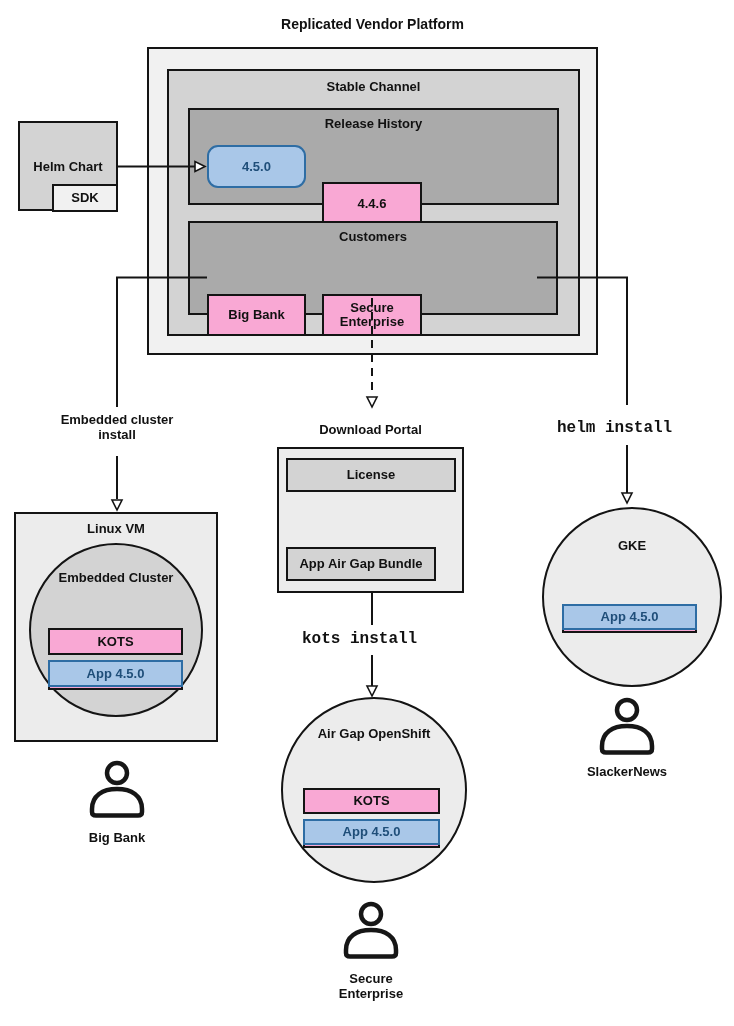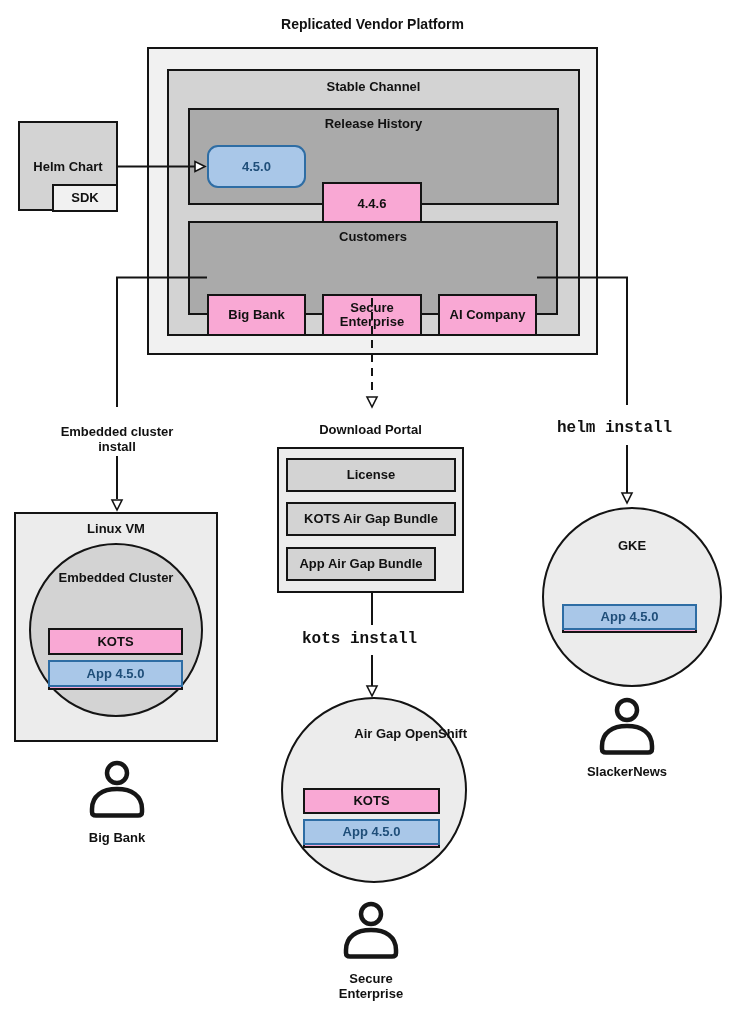--- a/index.html
+++ b/index.html
@@ -42,52 +42,50 @@
 
   <div class="abs box fill-dark" style="left:188px;top:108px;width:371px;height:97px;"></div>
   <div class="abs lbl" style="left:188px;top:116px;width:371px;">Release History</div>
   <div class="abs box fill-hl node hl-text" style="left:207px;top:145px;width:99px;height:43px;border-radius:11px;">4.5.0</div>
   <div class="abs box fill-white node" style="left:322px;top:145px;width:100px;height:43px;">4.4.6</div>
 
   <div class="abs box fill-dark" style="left:188px;top:221px;width:370px;height:94px;"></div>
   <div class="abs lbl" style="left:188px;top:229px;width:370px;">Customers</div>
   <div class="abs box fill-white node" style="left:207px;top:257px;width:99px;height:42px;">Big Bank</div>
   <div class="abs box fill-white node" style="left:322px;top:257px;width:100px;height:42px;padding:0 6px;">Secure Enterprise</div>
-  <div class="abs box fill-white node" style="left:438px;top:257px;width:99px;height:42px;">AI Company</div>
 
   <div class="abs box fill-mid" style="left:18px;top:121px;width:100px;height:90px;"></div>
   <div class="abs lbl" style="left:18px;top:159px;width:100px;">Helm Chart</div>
   <div class="abs box fill-outer node" style="left:52px;top:184px;width:66px;height:28px;">SDK</div>
 
-  <div class="abs lbl" style="left:47px;top:412px;width:140px;margin-top:12px;">Embedded cluster install</div>
+  <div class="abs lbl" style="left:47px;top:412px;width:140px;">Embedded cluster install</div>
 
   <div class="abs box fill-panel" style="left:14px;top:512px;width:204px;height:230px;"></div>
   <div class="abs lbl" style="left:14px;top:521px;width:204px;">Linux VM</div>
   <div class="abs box fill-mid circle" style="left:29px;top:543px;width:174px;height:174px;"></div>
   <div class="abs lbl" style="left:29px;top:570px;width:174px;">Embedded Cluster</div>
   <div class="abs box fill-white node" style="left:48px;top:591px;width:135px;height:27px;">KOTS</div>
   <div class="abs box fill-white node" style="left:48px;top:627px;width:135px;height:26px;">SDK</div>
   <div class="abs box fill-hl node hl-text" style="left:48px;top:660px;width:135px;height:27px;">App 4.5.0</div>
 
   <svg class="abs" style="left:89px;top:760px;" width="56" height="58" viewBox="0 0 56 58">
     <circle cx="28" cy="13" r="10" fill="none" stroke="#161616" stroke-width="4.5"></circle>
     <path d="M3 49 C3 35.5 13.5 29 28 29 C42.5 29 53 35.5 53 49 L53 52 C53 54.5 51.5 55.5 49 55.5 L7 55.5 C4.5 55.5 3 54.5 3 52 Z" fill="none" stroke="#161616" stroke-width="4.5" stroke-linejoin="round"></path>
   </svg>
   <div class="abs lbl" style="left:57px;top:830px;width:120px;">Big Bank</div>
 
   <div class="abs lbl" style="left:277px;top:422px;width:187px;">Download Portal</div>
   <div class="abs box fill-panel" style="left:277px;top:447px;width:187px;height:146px;"></div>
   <div class="abs box fill-mid node" style="left:286px;top:458px;width:170px;height:34px;">License</div>
-  <div class="abs box fill-mid node" style="left:286px;top:502px;width:170px;height:34px;">KOTS Air Gap Bundle</div>
   <div class="abs box fill-mid node" style="left:286px;top:547px;width:150px;height:34px;">App Air Gap Bundle</div>
 
   <div class="abs mono" style="left:302px;top:630px;width:140px;">kots install</div>
 
   <div class="abs box fill-panel circle" style="left:281px;top:697px;width:186px;height:186px;"></div>
-  <div class="abs lbl" style="left:281px;top:726px;width:186px;text-align:right;">Air Gap OpenShift</div>
+  <div class="abs lbl" style="left:281px;top:726px;width:186px;">Air Gap OpenShift</div>
   <div class="abs box fill-white node" style="left:303px;top:751px;width:137px;height:26px;">KOTS</div>
   <div class="abs box fill-white node" style="left:303px;top:784px;width:137px;height:27px;">SDK</div>
   <div class="abs box fill-hl node hl-text" style="left:303px;top:819px;width:137px;height:26px;">App 4.5.0</div>
 
   <svg class="abs" style="left:343px;top:901px;" width="56" height="58" viewBox="0 0 56 58">
     <circle cx="28" cy="13" r="10" fill="none" stroke="#161616" stroke-width="4.5"></circle>
     <path d="M3 49 C3 35.5 13.5 29 28 29 C42.5 29 53 35.5 53 49 L53 52 C53 54.5 51.5 55.5 49 55.5 L7 55.5 C4.5 55.5 3 54.5 3 52 Z" fill="none" stroke="#161616" stroke-width="4.5" stroke-linejoin="round"></path>
   </svg>
   <div class="abs lbl" style="left:331px;top:971px;width:80px;">Secure Enterprise</div>
 

